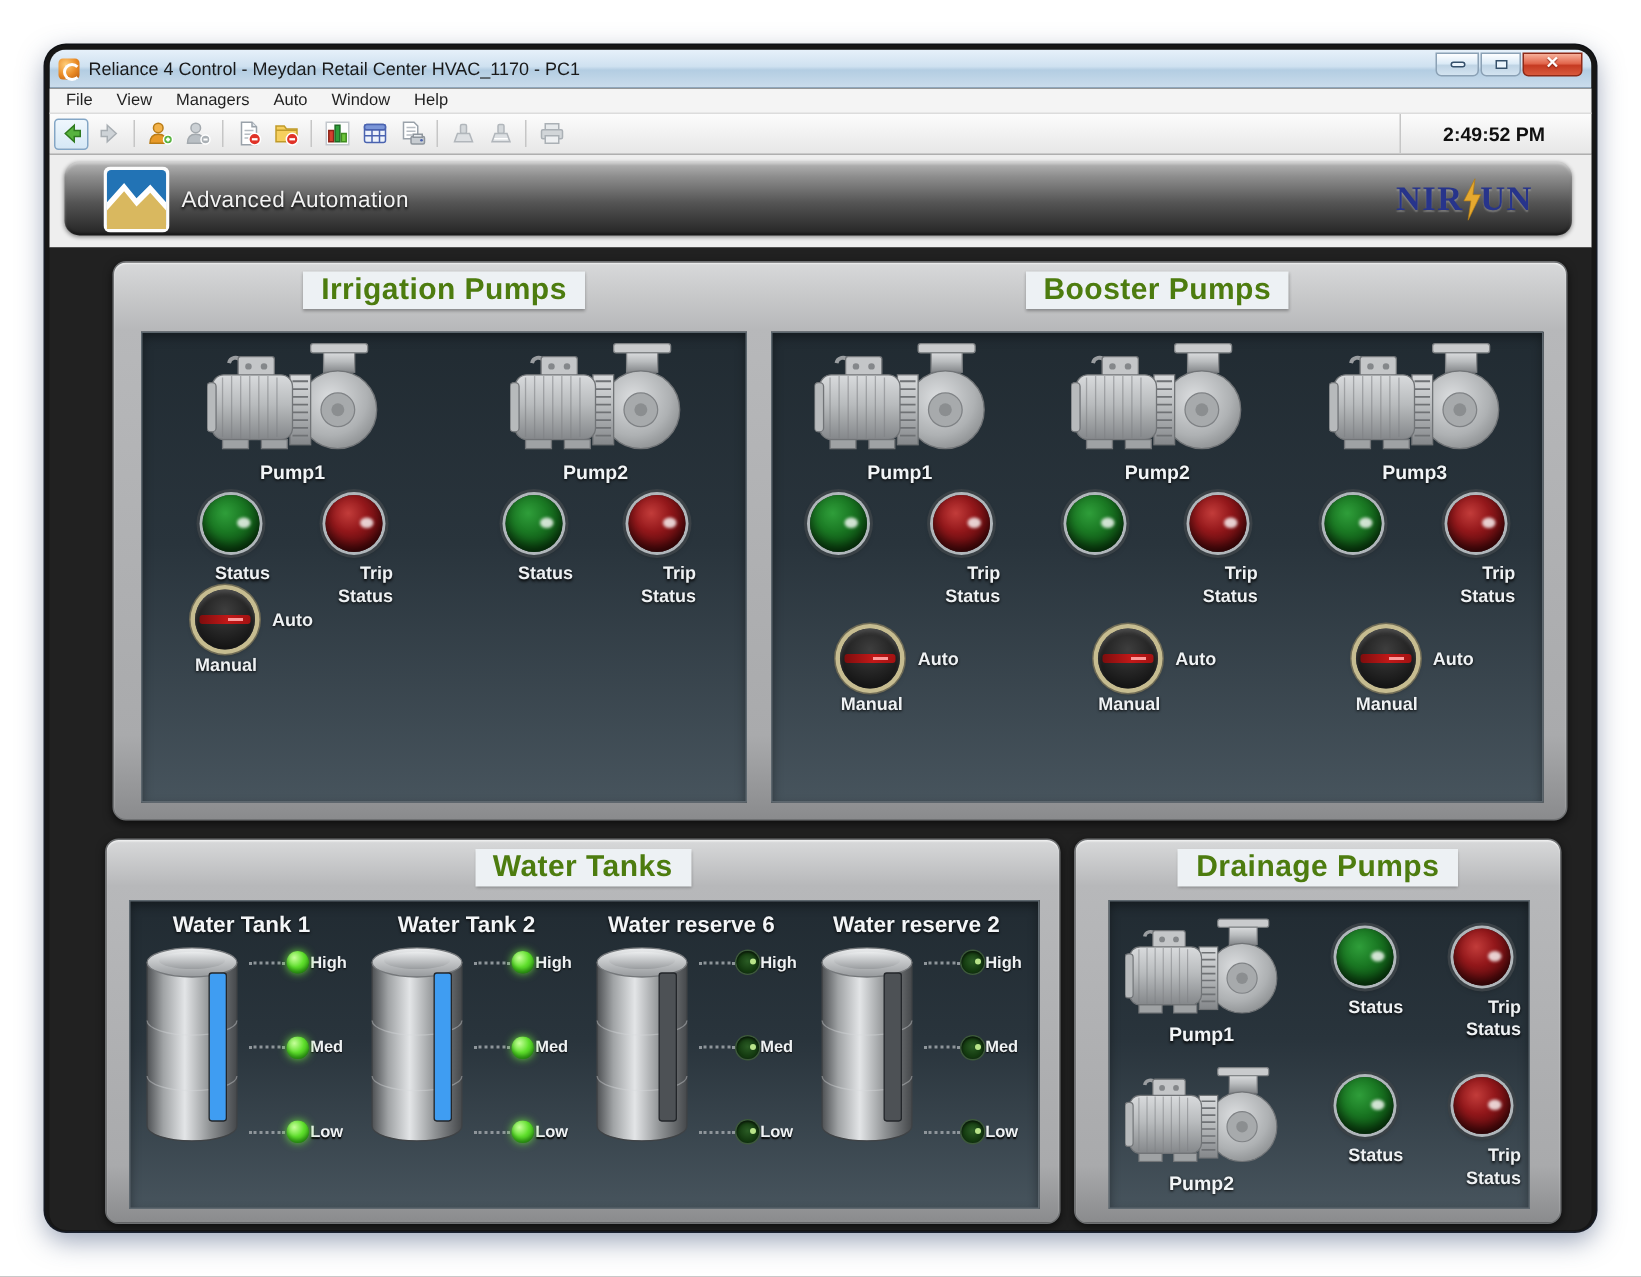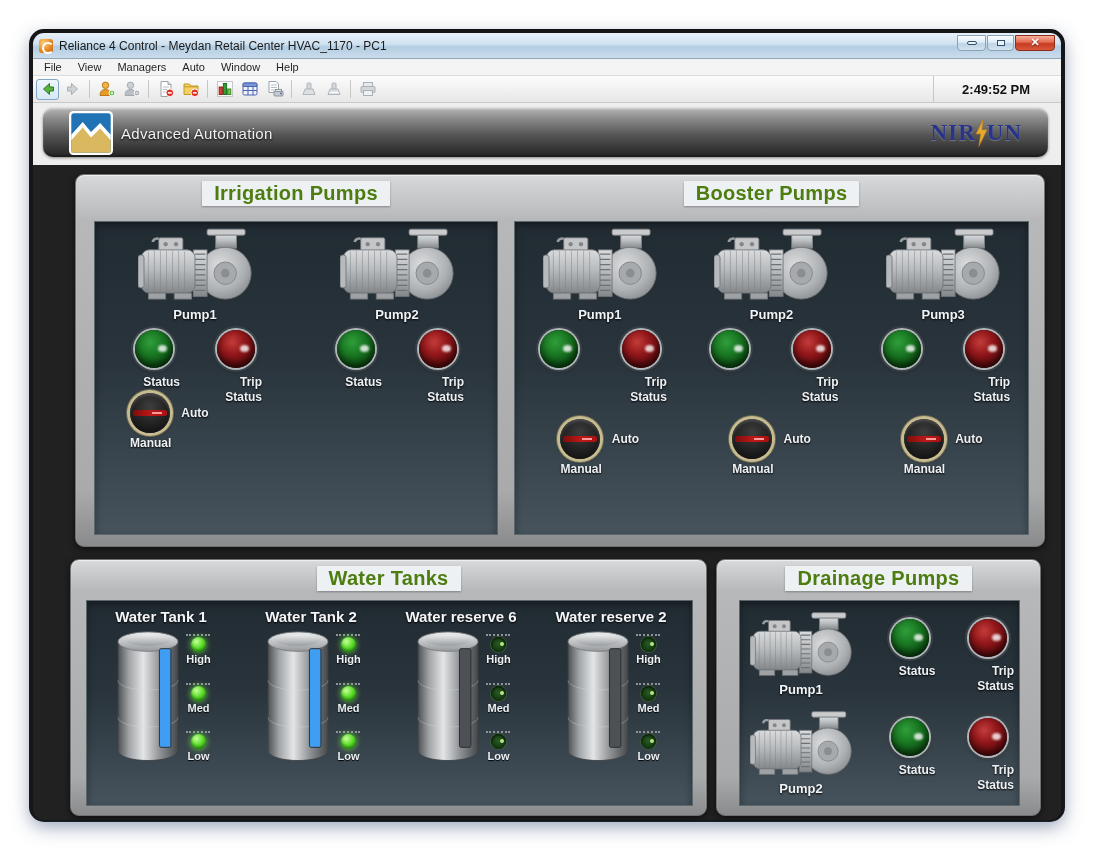--- a/index.html
+++ b/index.html
@@ -108,21 +108,21 @@
   .switch .auto,.switch .manual{color:#eef1f3;font-weight:bold;font-size:12px;text-shadow:0 1px 2px #000;}
   .switch .manual{grid-column:1;justify-self:center;}
   #irrigation-switch{position:absolute;left:36px;top:158px;}
 
   
   .tank-row{display:flex;justify-content:flex-start;padding-top:4px;}
   .tank-col{display:flex;flex-direction:column;align-items:center;width:150px;}
   .tank-name{color:#f3f5f7;font-weight:bold;font-size:15px;margin:4px 0 0;text-shadow:0 1px 2px #000;white-space:nowrap;}
   .tank-body{display:flex;align-items:center;}
   .led-stack{display:flex;flex-direction:column;justify-content:space-between;height:128px;margin-left:1px;}
-  .led-row{display:flex;align-items:center;gap:1px;flex-direction:column;}
+  .led-row{display:flex;align-items:center;gap:1px;}
   .dash{width:24px;border-top:2px dotted #8e959a;}
   .led{width:15px;height:15px;border-radius:50%;position:relative;flex:none;}
   .led.on{background:radial-gradient(circle at 35% 30%,#c6ff9a 0%,#5fe02c 45%,#2f9e10 100%);
     box-shadow:0 0 6px rgba(110,235,60,.9),inset 0 -2px 3px rgba(0,70,0,.5);}
   .led.off{background:radial-gradient(circle at 50% 45%,#2a5c24 0%,#153c11 55%,#0d2a0b 100%);
     box-shadow:inset 0 1px 2px rgba(0,0,0,.65),0 0 0 1px #3d5a3a;}
   .led.off::after{content:"";position:absolute;width:4px;height:4px;border-radius:50%;right:2px;top:5px;background:#b9e48a;}
   .led-label{color:#eef1f3;font-weight:bold;font-size:11px;text-shadow:0 1px 1px #000;}
 
   

